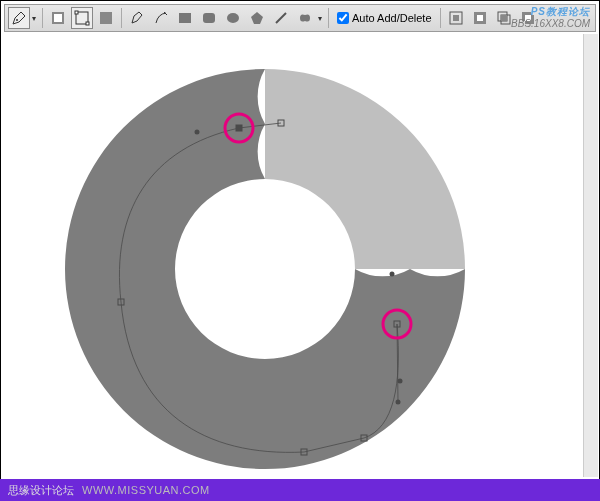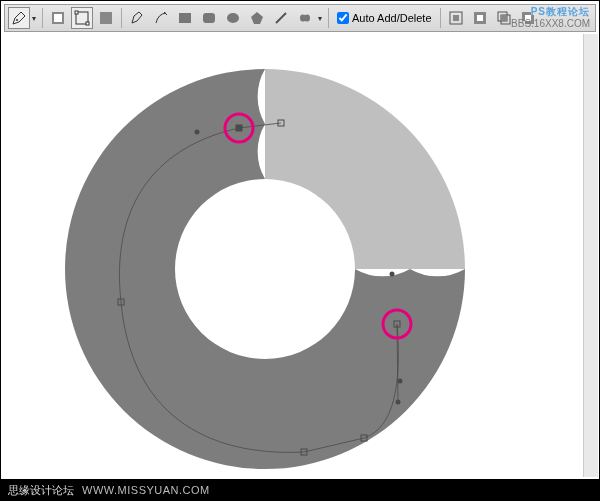--- a/index.html
+++ b/index.html
@@ -7,23 +7,23 @@
   .frame { position: absolute; inset: 0; border: 1px solid #000; }
   .toolbar { position: absolute; top: 4px; left: 4px; right: 4px; height: 28px; background: linear-gradient(#e8e8e8,#d8d8d8); border: 1px solid #9a9a9a; display: flex; align-items: center; padding: 0 3px; gap: 2px; }
   .tbtn { width: 22px; height: 22px; border: 1px solid transparent; display: flex; align-items: center; justify-content: center; cursor: pointer; background: transparent; }
   .tbtn.active { background: #eee; border: 1px solid #888; }
   .sep { width: 1px; height: 20px; background: #aaa; margin: 0 2px; }
   .dd { width: 8px; display: flex; align-items: center; justify-content: center; color: #333; font-size: 8px; margin-left: -2px; }
   .chk { display: flex; align-items: center; gap: 3px; margin: 10px 4px; }
   .chk input { width: 12px; height: 12px; }
   .canvas { position: absolute; top: 34px; left: 2px; right: 2px; bottom: 24px; background: #fff; overflow: hidden; }
   .scrollbar-v { position: absolute; top: 34px; right: 2px; bottom: 24px; width: 15px; background: #e9e9e9; border-left: 1px solid #ccc; }
-  .wm-tr { position: absolute; top: 6px; right: 10px; text-align: right; font-size: 10px; line-height: 12px; color: #7a7a7a; pointer-events: none; }
+  .wm-tr { position: absolute; top: 6px; right: 10px; text-align: right; font-size: 10px; line-height: 12px; color: #7a7a7a; pointer-events: none; font-style: italic; }
   .wm-tr .l1 { color: #5aa3e0; font-weight: bold; letter-spacing: 1px; }
-  .footer { position: absolute; left: 0; right: 0; bottom: 0; height: 22px; background: #000000; color: #ddd; display: flex; align-items: center; padding: 0 8px; gap: 8px; font-size: 11px; }
+  .footer { position: absolute; left: 0; right: 0; bottom: 0; height: 22px; background: #6d28d9; color: #ddd; display: flex; align-items: center; padding: 0 8px; gap: 8px; font-size: 11px; }
   .footer .site { color: #bbb; letter-spacing: 0.5px; }
   svg.icon { width: 16px; height: 16px; }
 </style>
 </head>
 <body>
 
 <div class="frame"></div>
 
 <div class="toolbar">
   <button class="tbtn active">

